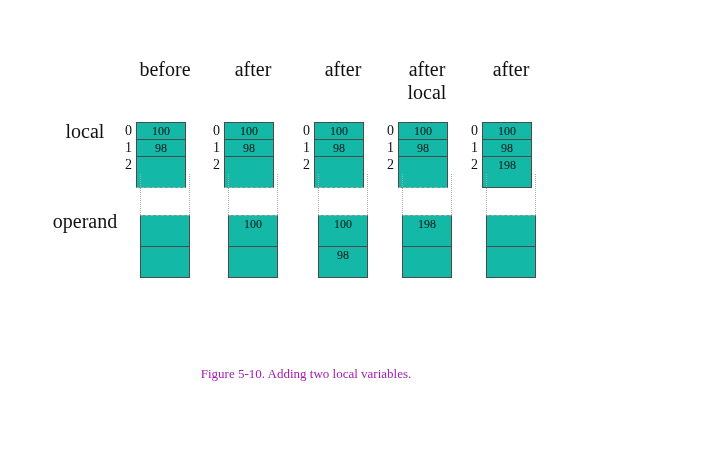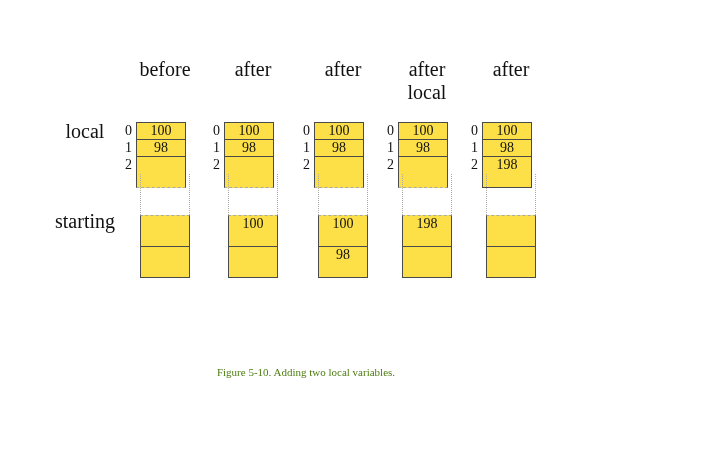--- a/index.html
+++ b/index.html
@@ -50,23 +50,23 @@
   .idx {
     width: 16px;
     text-align: right;
     padding-right: 4px;
     font-size: 14px;
     line-height: 18px;
   }
   .cell {
     width: 50px;
     height: 32px;
-    background: #fde047;
+    background: #14b8a6;
     border: 1px solid #4a4a4a;
-    font-size: 14px;
+    font-size: 12px;
     line-height: 16px;
     text-align: center;
   }
   
   .col.open .lv-row:last-child .cell { border-bottom: 1px dashed #aaaaaa; }
 
   .connector {
     position: absolute;
     top: 116px;
     left: 20px;
@@ -79,34 +79,34 @@
   .stack { position: absolute; top: 157px; left: 20px; width: 50px; }
   .stack .cell { margin-top: -1px; }
   .stack .cell:first-child { margin-top: 0; border-top: 1px dashed #aaaaaa; }
 
   .caption {
     position: absolute;
     top: 366px;
     left: 0;
     width: 612px;
     text-align: center;
-    font-size: 11px;
-    color: #4d7c0f;
+    font-size: 13px;
+    color: #a21caf;
   }
 </style>
 </head>
 <body>
 
 <div class="diagram">
 
   <div class="row-label lv">
     <div>local</div>
   </div>
   <div class="row-label os">
-    <div>starting</div>
+    <div>operand</div>
   </div>
 
   <div class="col c0 open">
     <div class="col-header">
       <div>before</div>
     </div>
     <div class="locals">
       <div class="lv-row">
         <span class="idx">0</span>
         <div class="cell">100</div>

